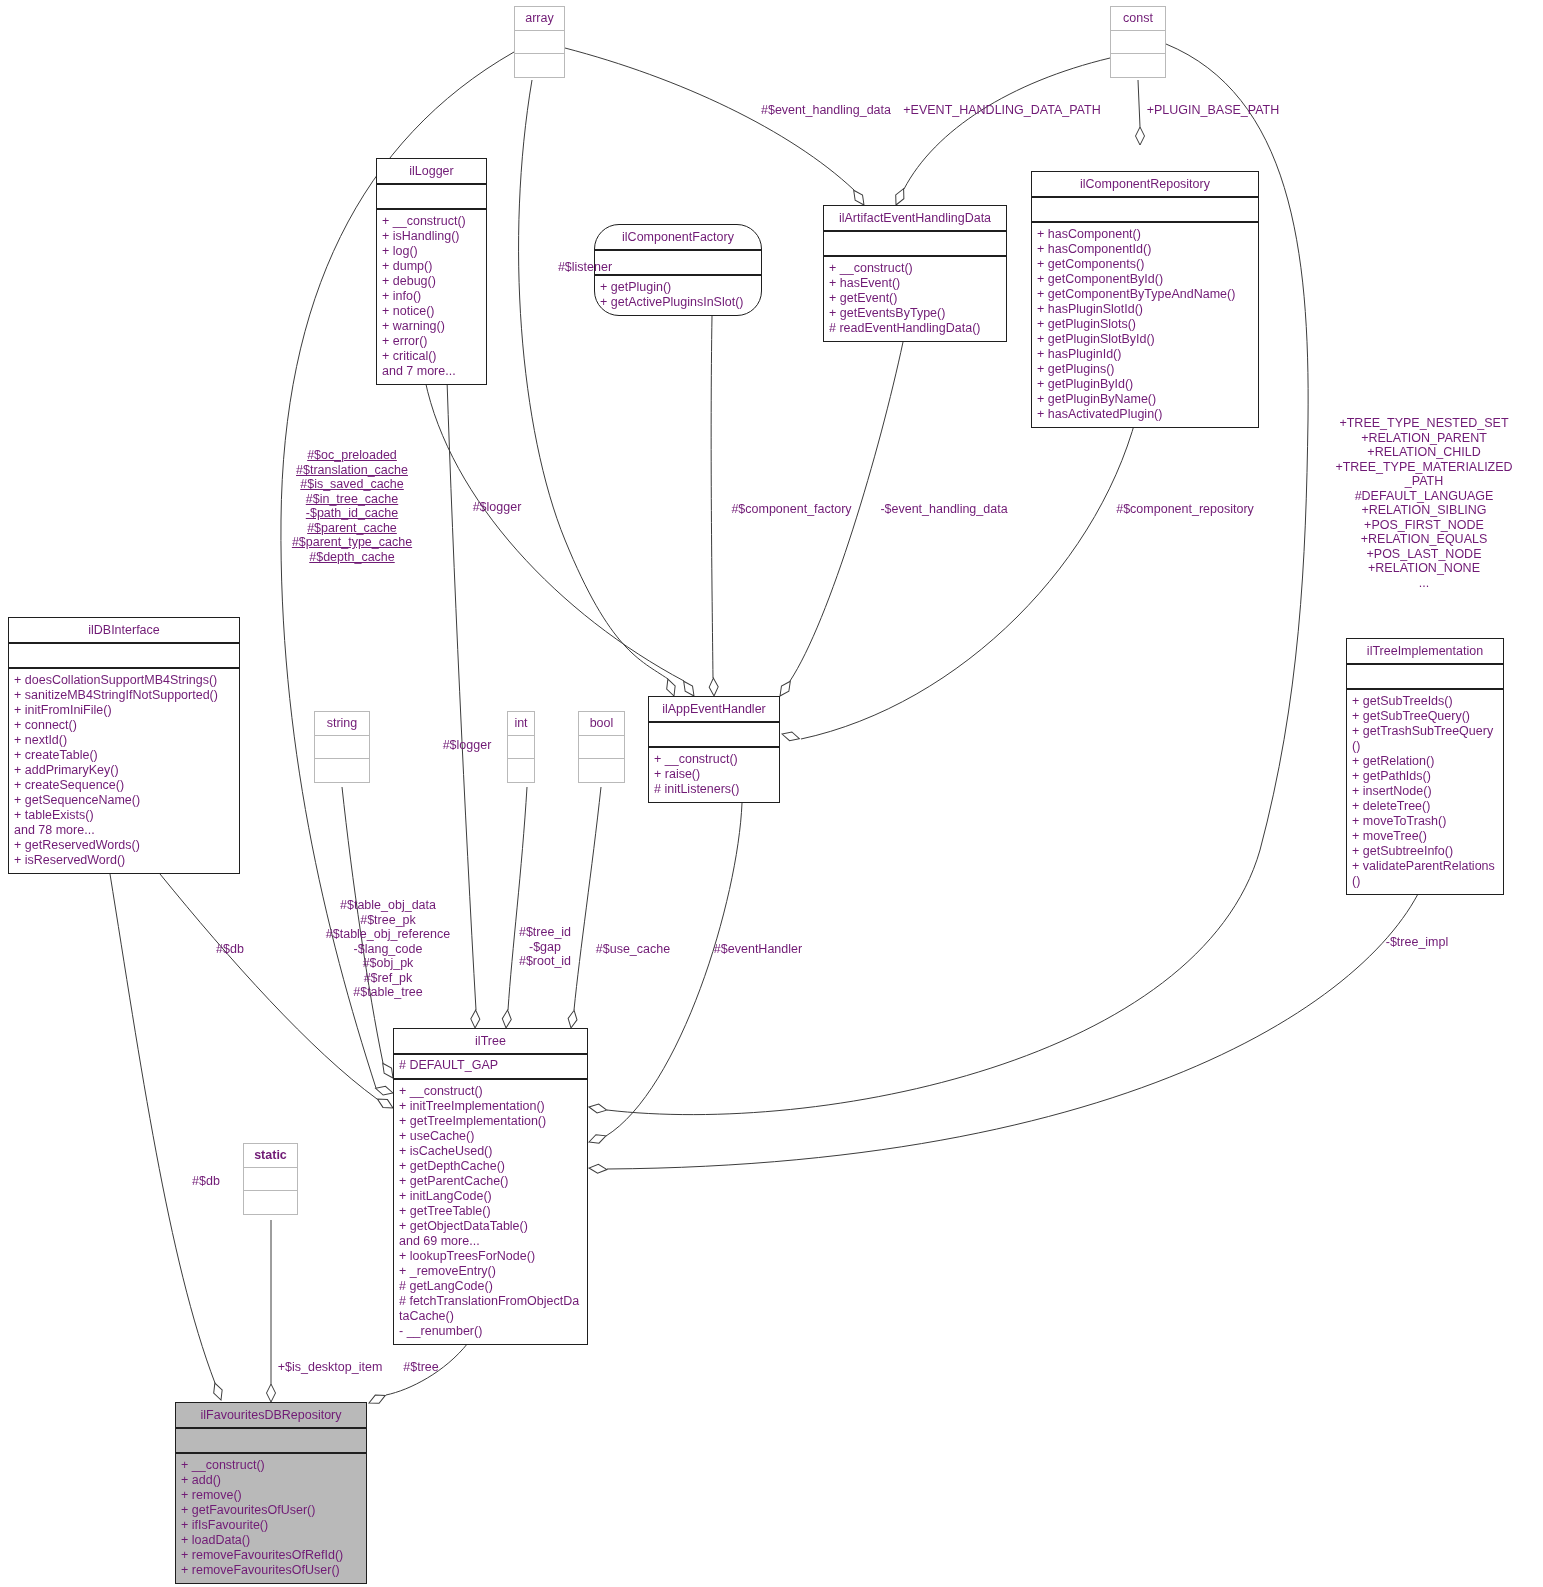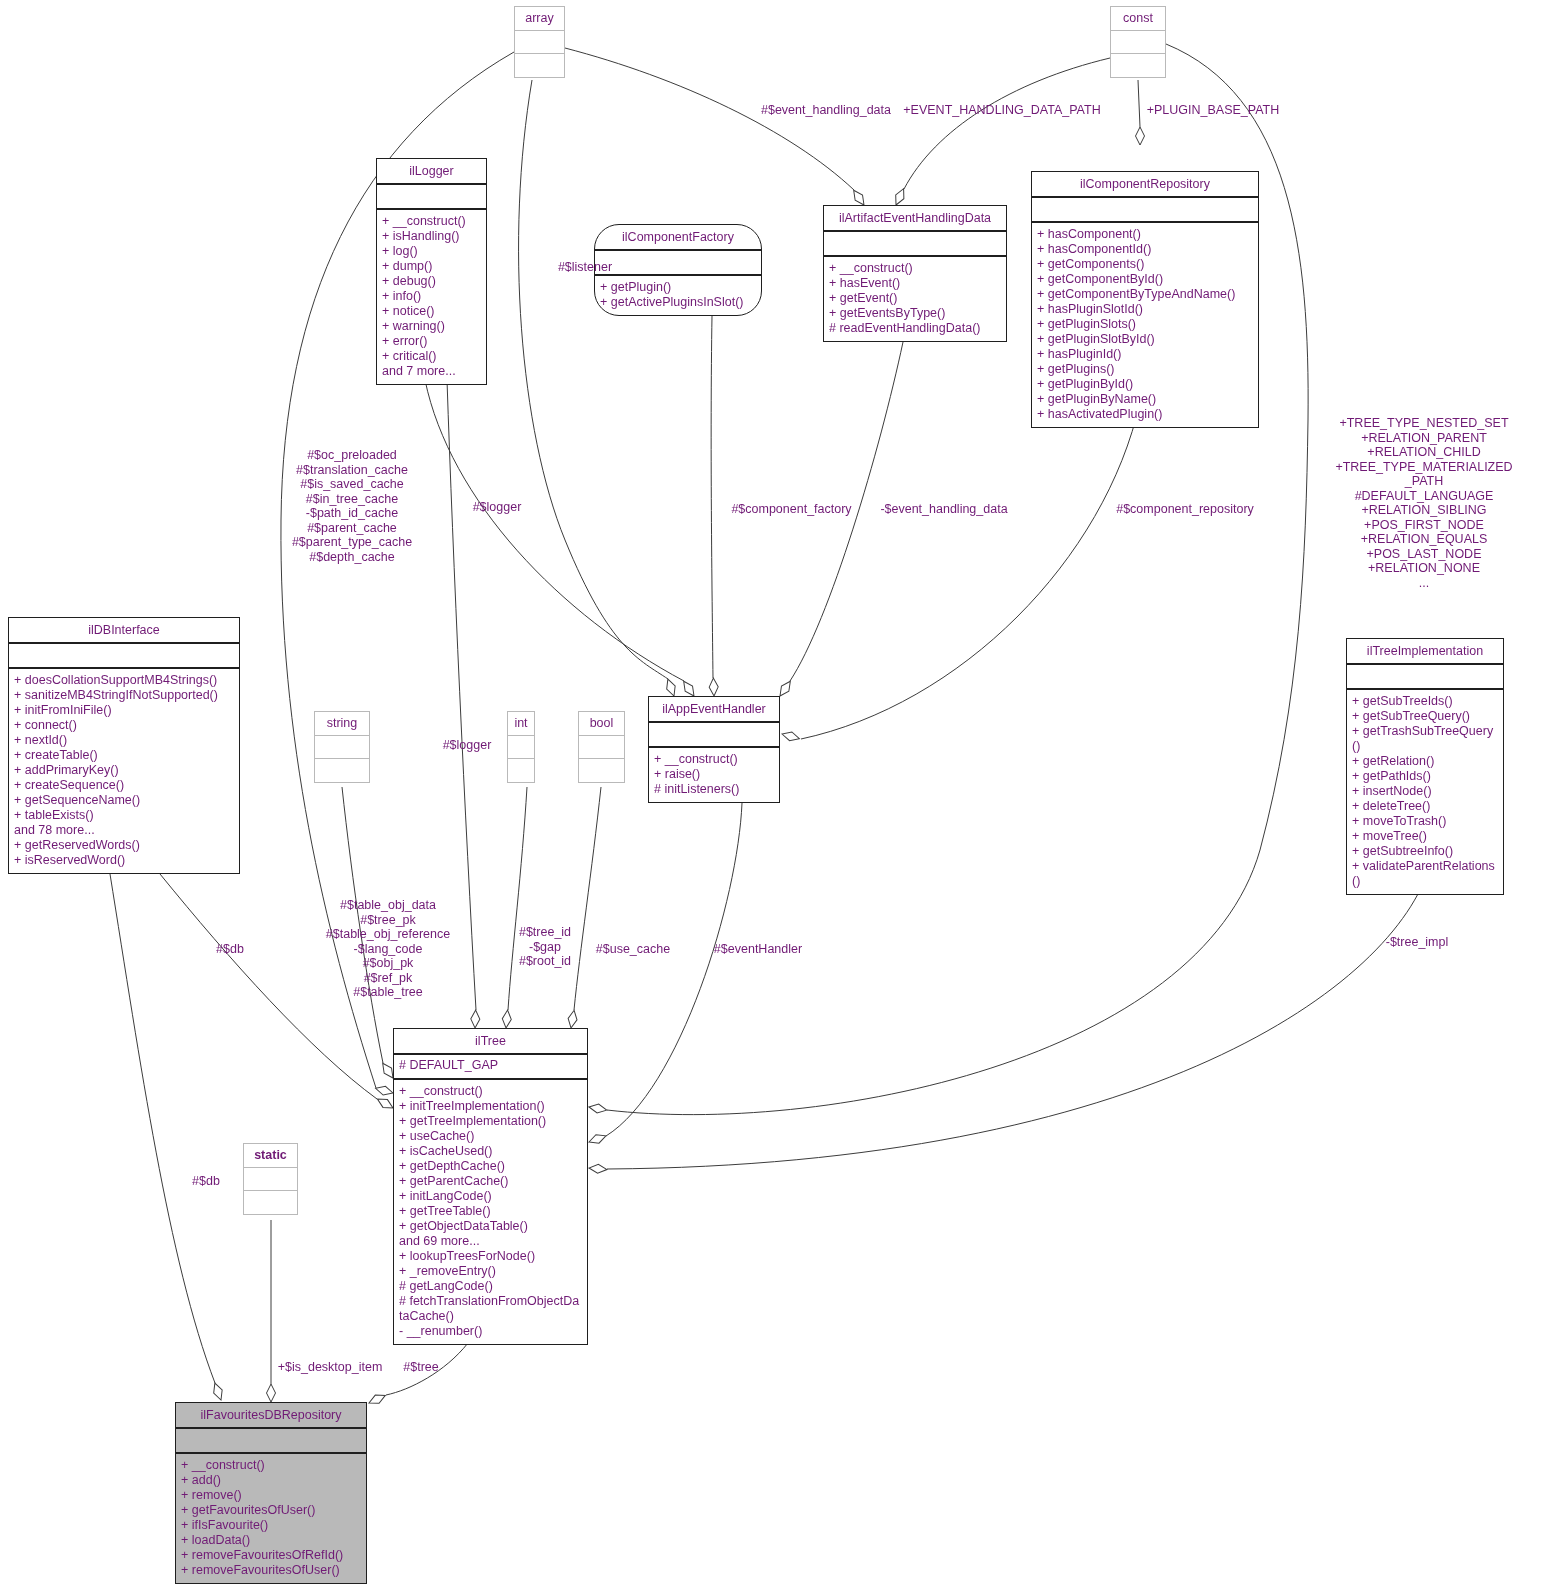--- a/index.html
+++ b/index.html
@@ -268,21 +268,21 @@
         <div class="m">+ ifIsFavourite()</div>
         <div class="m">+ loadData()</div>
         <div class="m">+ removeFavouritesOfRefId()</div>
         <div class="m">+ removeFavouritesOfUser()</div>
       </div>
     </div>
     <div class="lbl" style="left: 826px; top: 103px;">#$event_handling_data</div>
     <div class="lbl" style="left: 1002px; top: 103px;">+EVENT_HANDLING_DATA_PATH</div>
     <div class="lbl" style="left: 1213px; top: 103px;">+PLUGIN_BASE_PATH</div>
     <div class="lbl" style="left: 585px; top: 260px;">#$listener</div>
-    <div class="lbl" style="left: 352px; top: 448px;">#$oc_preloaded
+    <div class="lbl" style="left: 352px; top: 448px; text-decoration: underline;">#$oc_preloaded
 #$translation_cache
 #$is_saved_cache
 #$in_tree_cache
 -$path_id_cache
 #$parent_cache
 #$parent_type_cache
 #$depth_cache</div>
     <div class="lbl" style="left: 497px; top: 500px;">#$logger</div>
     <div class="lbl" style="left: 772px; top: 502px; padding-left: 39px;">#$component_factory</div>
     <div class="lbl" style="left: 944px; top: 502px;">-$event_handling_data</div>

